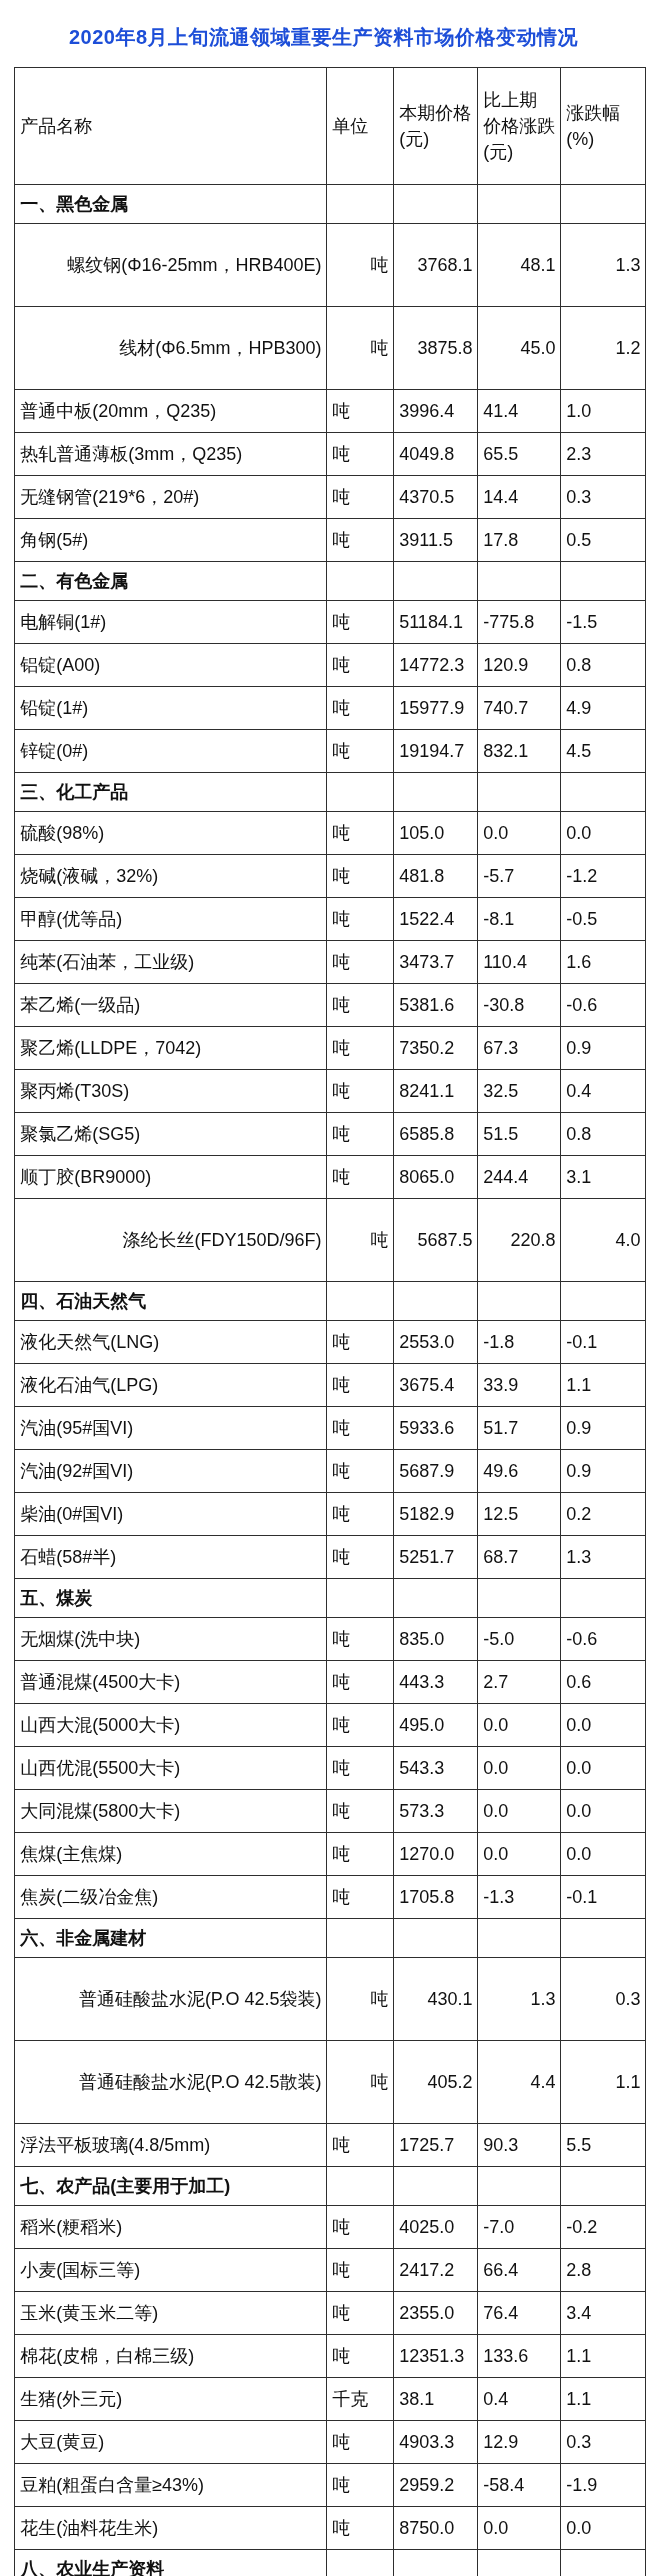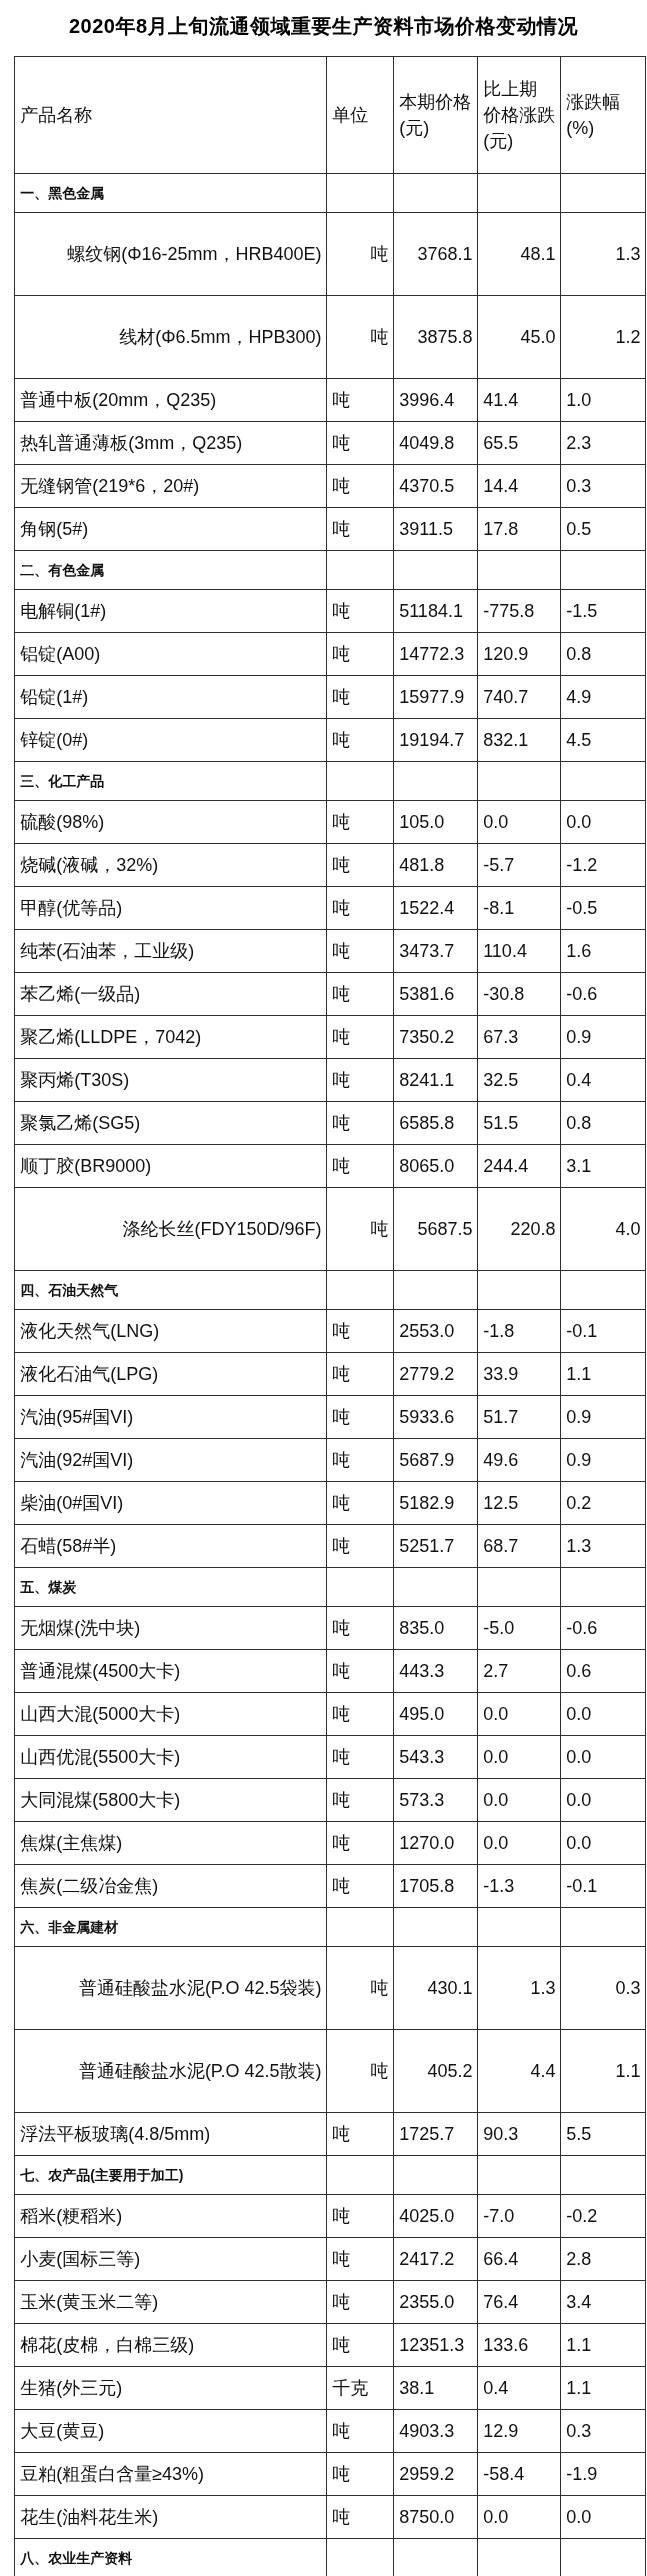--- a/index.html
+++ b/index.html
@@ -11,26 +11,26 @@
   }
   body {
     width: 647px;
     height: 2576px;
     overflow: hidden;
     box-sizing: border-box;
     position: relative;
   }
   .page-title {
     margin: 0;
-    padding-top: 13px;
+    padding-top: 24px;
     text-align: center;
     font-size: 20px;
     font-weight: bold;
     line-height: 27px;
-    color: #000000;
+    color: #1d4ed8;
     letter-spacing: 0.5px;
   }
   table.price-table {
     border-collapse: collapse;
     table-layout: fixed;
     margin-left: 14.4px;
     margin-top: 16.3px;
     width: 631px;
     border: 1.9px solid #262626;
   }
@@ -46,21 +46,21 @@
     word-break: break-all;
   }
   .price-table thead th {
     font-weight: normal;
     white-space: pre-line;
     height: 114px;
   }
   tr.section-row td {
     height: 36px;
     font-weight: bold;
-    font-size: 14px;
+    font-size: 18px;
   }
   tr.data-row td {
     height: 40px;
   }
   tr.data-row.tall td {
     height: 80px;
     text-align: right;
   }
   .col-name  { width: 312px; }
   .col-unit  { width: 67px; margin-left: 35px; }
@@ -266,21 +266,21 @@
       <tr class="data-row">
         <td>液化天然气(LNG)</td>
         <td>吨</td>
         <td>2553.0</td>
         <td>-1.8</td>
         <td>-0.1</td>
       </tr>
       <tr class="data-row">
         <td>液化石油气(LPG)</td>
         <td>吨</td>
-        <td>2779.2</td>
+        <td>3675.4</td>
         <td>33.9</td>
         <td>1.1</td>
       </tr>
       <tr class="data-row">
         <td>汽油(95#国VI)</td>
         <td>吨</td>
         <td>5933.6</td>
         <td>51.7</td>
         <td>0.9</td>
       </tr>

